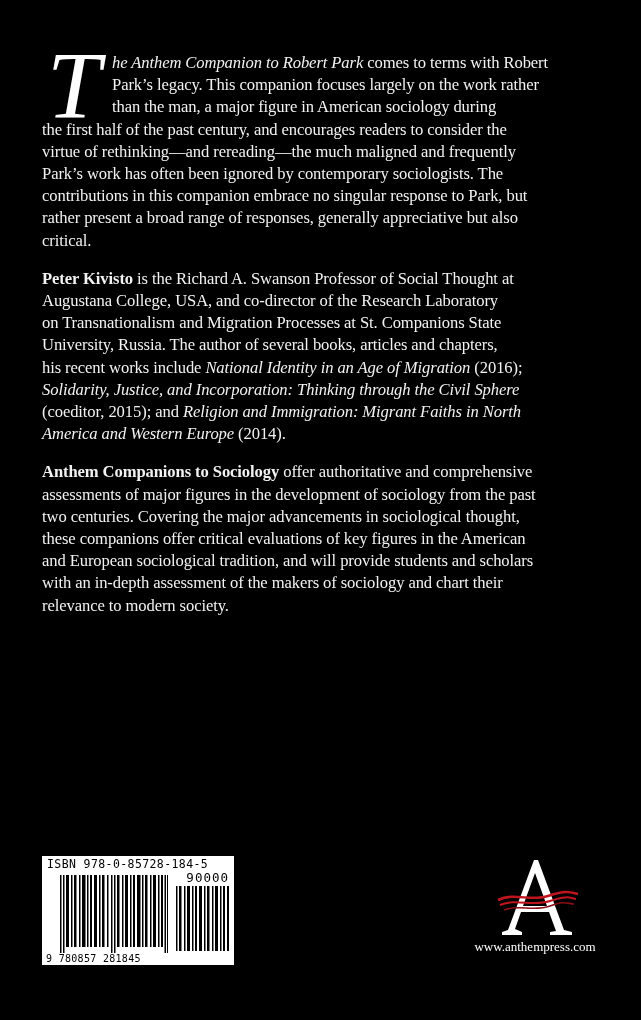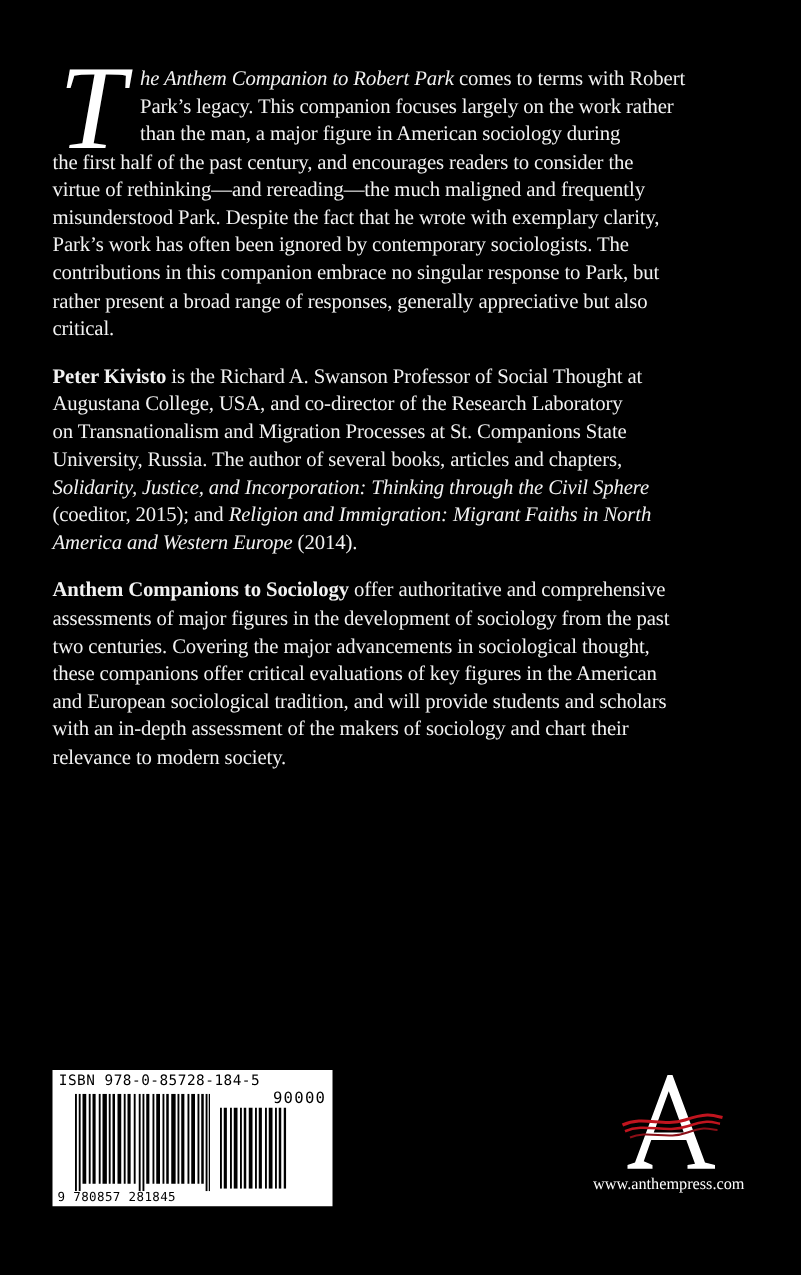--- a/index.html
+++ b/index.html
@@ -17,21 +17,21 @@
   .indent { padding-left: 70px; }
   .dropcap {
     position: absolute; left: 5px; top: -6px;
     font-size: 96px; line-height: 80px; font-style: italic;
     color: #fff; font-family: "Liberation Serif", serif;
   }
   em, .it { font-style: italic; }
   b, .bold { font-weight: bold; }
 
   .barcode {
-    position: absolute; left: 42px; top: 856px; width: 224px; height: 109px;
+    position: absolute; left: 42px; top: 856px; width: 192px; height: 109px;
     background: #fff; color: #000;
   }
   .isbn-top {
     position: absolute; left: 5px; top: 1px; font-family: "DejaVu Sans Mono", monospace;
     font-size: 11.5px; letter-spacing: 0.4px; white-space: nowrap;
   }
   .addon-num {
     position: absolute; right: 5px; top: 14px; font-family: "DejaVu Sans Mono", monospace;
     font-size: 12.5px; letter-spacing: 1px;
   }
@@ -54,32 +54,32 @@
 <body>
 
 <div class="blurb">
   <div class="para" style="position:relative;">
     <span class="dropcap">T</span>
     <span class="line indent"><span class="it">he Anthem Companion to Robert Park</span><span> comes to terms with Robert</span></span>
     <span class="line indent">Park’s legacy. This companion focuses largely on the work rather</span>
     <span class="line indent">than the man, a major figure in American sociology during</span>
     <span class="line">the first half of the past century, and encourages readers to consider the</span>
     <span class="line">virtue of rethinking—and rereading—the much maligned and frequently</span>
-    <span class="line">misunderstood Park. Despite the fact that he wrote with exemplary clarity,</span>
     <span class="line">Park’s work has often been ignored by contemporary sociologists. The</span>
     <span class="line">contributions in this companion embrace no singular response to Park, but</span>
     <span class="line">rather present a broad range of responses, generally appreciative but also</span>
     <span class="line">critical.</span>
   </div>
 
   <div class="para">
     <span class="line"><b>Peter Kivisto</b><span> is the Richard A. Swanson Professor of Social Thought at</span></span>
     <span class="line">Augustana College, USA, and co-director of the Research Laboratory</span>
     <span class="line">on Transnationalism and Migration Processes at St. Companions State</span>
     <span class="line">University, Russia. The author of several books, articles and chapters,</span>
+    <span class="line"><span>his recent works include </span><span class="it">National Identity in an Age of Migration</span><span> (2016);</span></span>
     <span class="line it">Solidarity, Justice, and Incorporation: Thinking through the Civil Sphere</span>
     <span class="line"><span>(coeditor, 2015); and </span><span class="it">Religion and Immigration: Migrant Faiths in North</span></span>
     <span class="line"><span class="it">America and Western Europe</span><span> (2014).</span></span>
   </div>
 
   <div class="para">
     <span class="line"><b>Anthem Companions to Sociology</b><span> offer authoritative and comprehensive</span></span>
     <span class="line">assessments of major figures in the development of sociology from the past</span>
     <span class="line">two centuries. Covering the major advancements in sociological thought,</span>
     <span class="line">these companions offer critical evaluations of key figures in the American</span>

